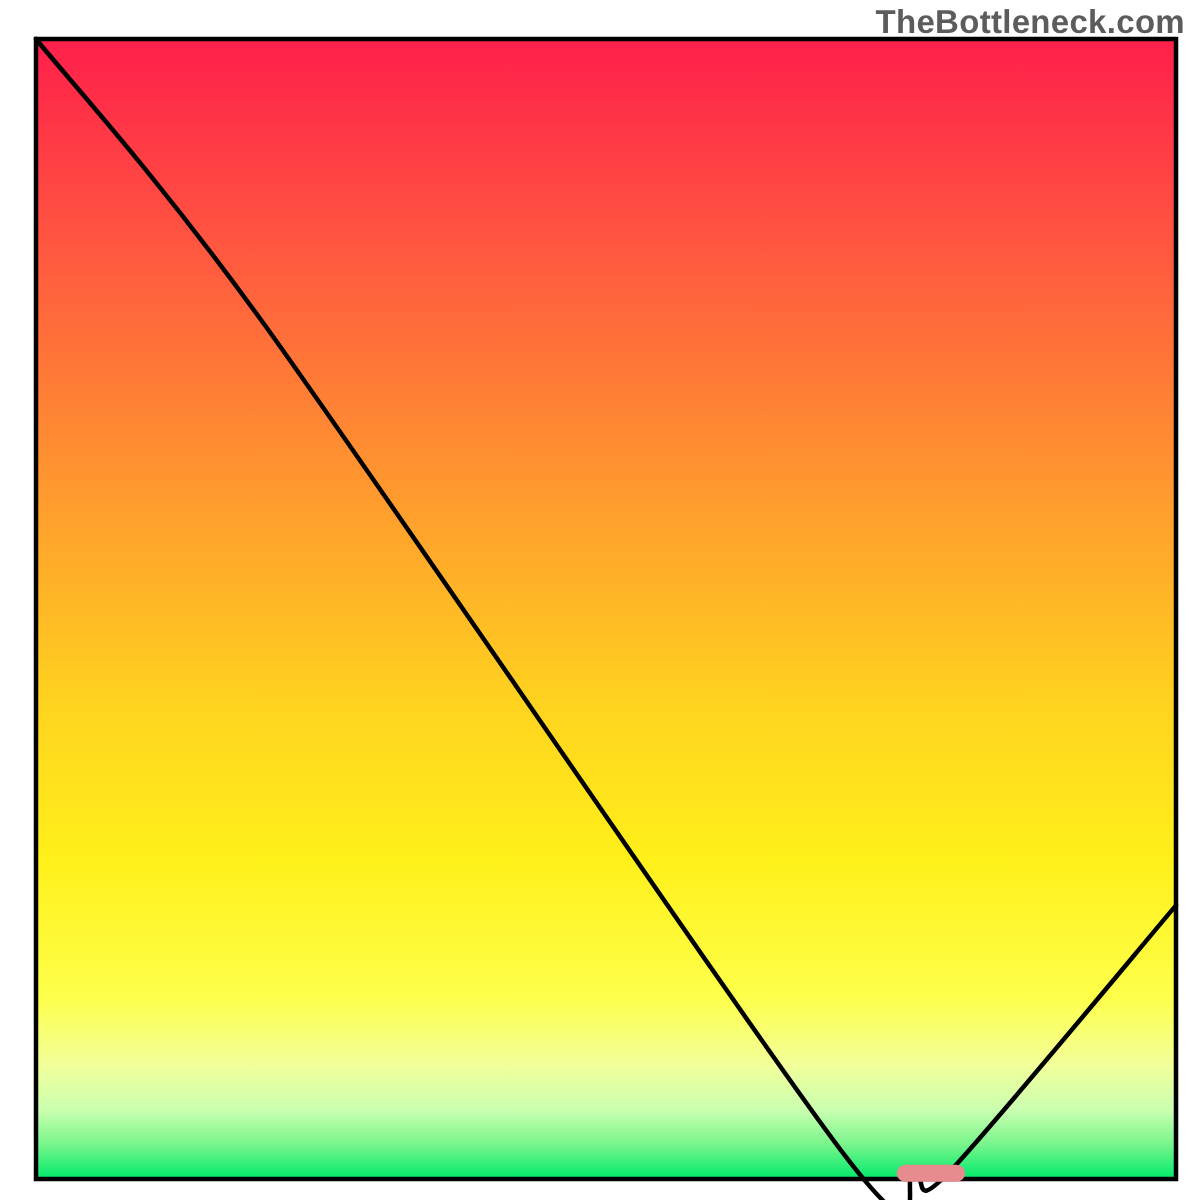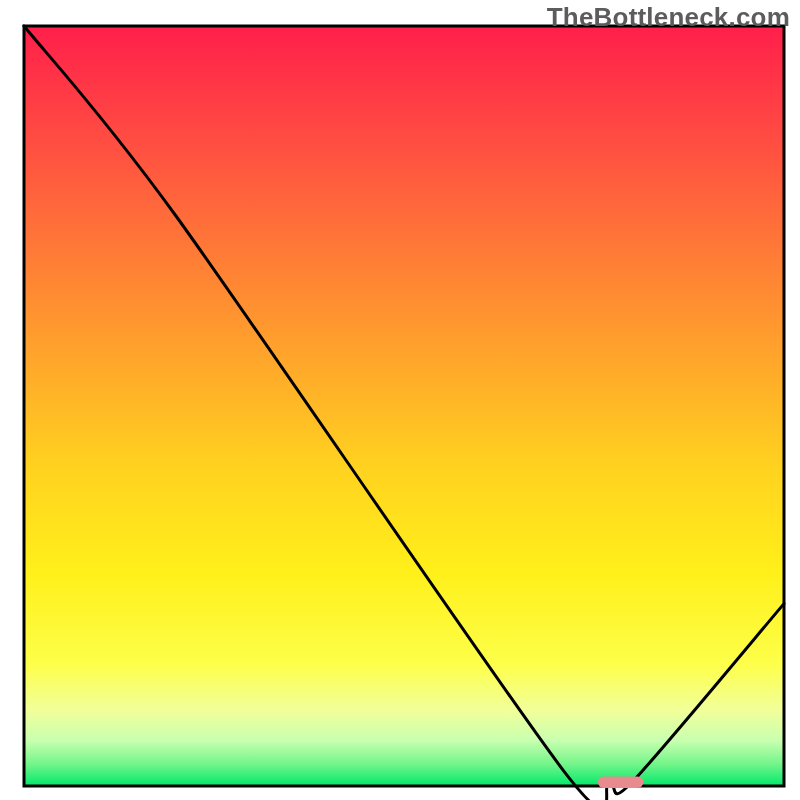--- a/index.html
+++ b/index.html
@@ -14,21 +14,21 @@
   .frame {
     position: relative;
     width: 800px;
     height: 800px;
     box-sizing: border-box;
   }
   .watermark {
     position: absolute;
     top: 2px;
     right: 10px;
-    font-size: 26px;
+    font-size: 22px;
     font-weight: 600;
     color: #5c5c5c;
     letter-spacing: 0.2px;
     z-index: 50;
   }
   svg.chart {
     position: absolute;
     left: 0;
     top: 0;
     width: 800px;

